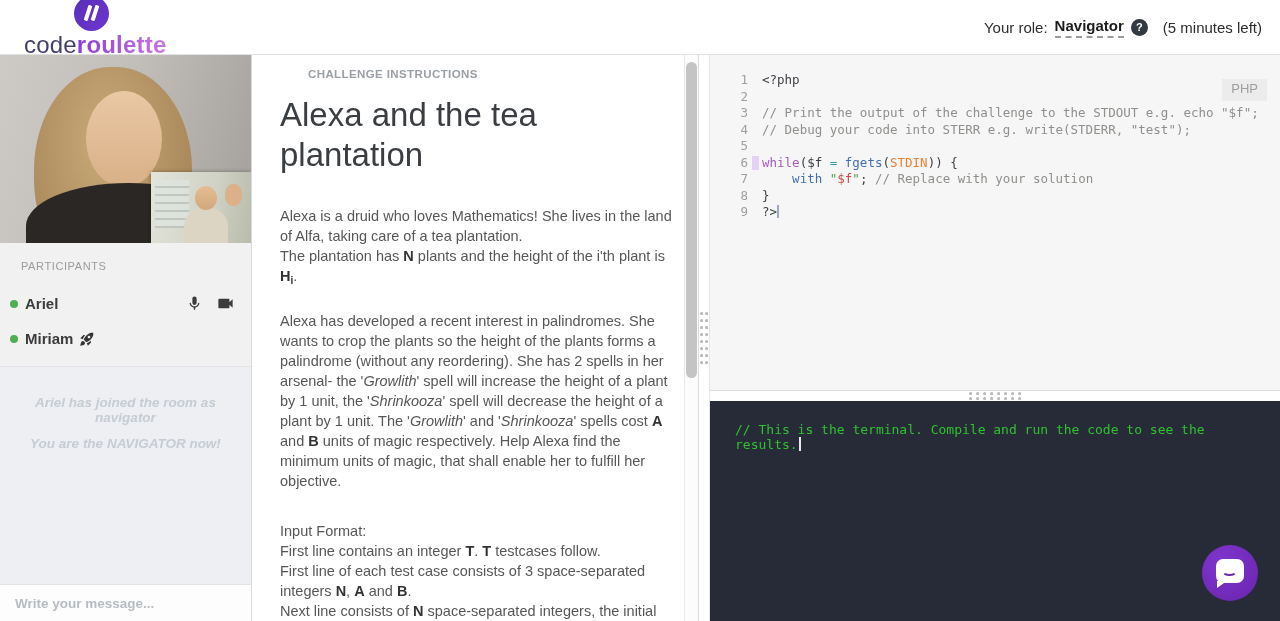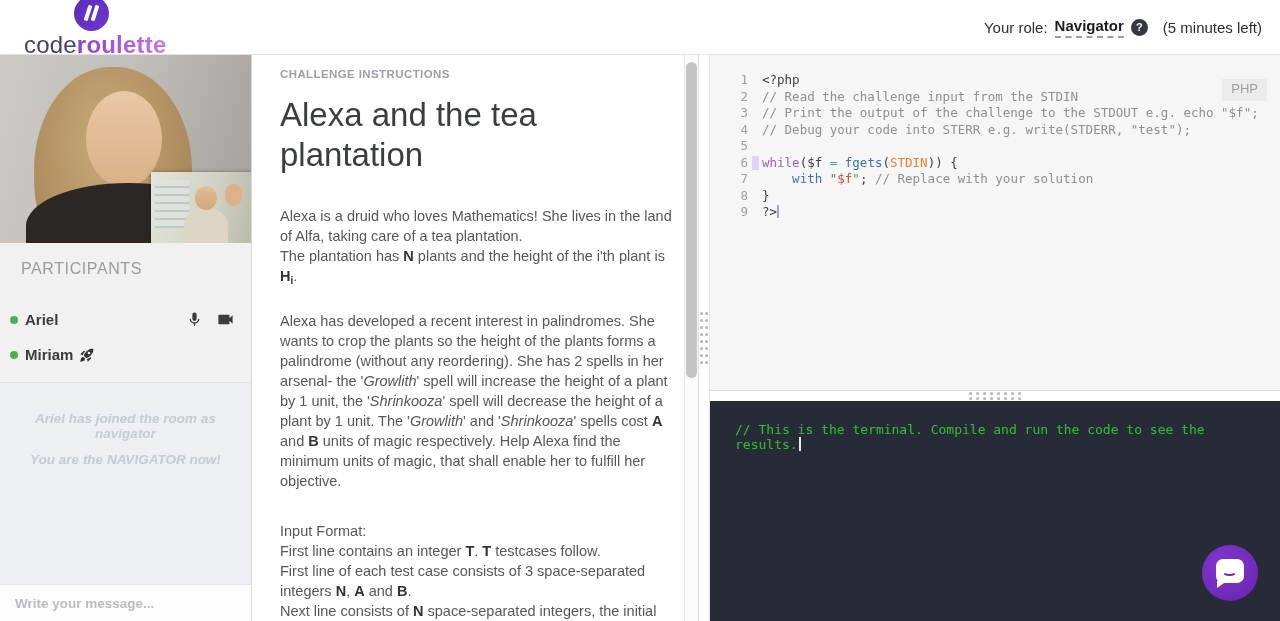--- a/index.html
+++ b/index.html
@@ -43,40 +43,40 @@
          background:linear-gradient(100deg,#e3e4da 0%,#cfd2c4 60%,#b9bcab 100%); box-shadow:0 0 4px rgba(0,0,0,.35); }
   .pip-window { position:absolute; left:4px; top:8px; width:34px; height:48px;
                 background:repeating-linear-gradient(#dfe4df 0 6px,#b9c2ba 6px 8px),
                            repeating-linear-gradient(90deg,transparent 0 7px,#b9c2ba 7px 9px); opacity:.8; }
   .pip-head { position:absolute; left:44px; top:14px; width:22px; height:24px; border-radius:50%;
               background:linear-gradient(#e3bd93,#d2a87c); }
   .pip-shirt { position:absolute; left:33px; top:36px; width:44px; height:40px; border-radius:45% 45% 0 0; background:#ddd5c4; }
   .pip-hand { position:absolute; left:74px; top:12px; width:17px; height:22px; border-radius:45%; background:#dcb088; }
 
   .participants { background:#f1f1f1; padding:17px 0 10px; }
-  .p-title { color:#9b9b9b; font-size:16px; letter-spacing:.6px; padding:0 21px; margin-bottom:24px; }
+  .p-title { color:#9b9b9b; font-size:11px; letter-spacing:.6px; padding:0 21px; margin-bottom:14px; }
   .p-row { display:flex; align-items:center; height:35px; padding:0 16px 0 10px; cursor:pointer; }
   .p-dot { width:8px; height:8px; border-radius:50%; margin-right:7px; flex:none; }
   .p-name { font-size:15px; font-weight:700; color:#3b3b3b; }
   .icon-inline { margin-left:6px; display:inline-flex; align-items:center; }
   .p-actions { margin-left:auto; display:flex; align-items:center; gap:13px; }
   .p-actions span { display:inline-flex; cursor:pointer; }
 
   .chat { flex:1; background:#edeff2; border-top:1px solid #e2e4e7; padding-top:28px; overflow:hidden; }
   .chat-msg { text-align:center; font-style:italic; color:#c6ccd4; font-size:13.5px; font-weight:700; margin:0 14px 11px; }
 
   .msg-input-wrap { height:37px; background:#fdfdfd; border-top:1px solid #e3e3e3; display:flex; align-items:center; }
   .msg-input-wrap input { border:0; outline:0; background:transparent; width:100%; padding:0 15px;
                           font-family:"Liberation Sans",sans-serif; font-size:13.5px; font-weight:700; color:#555; }
   .msg-input-wrap input::placeholder { color:#b6bcc2; }
 
   
   .instructions { width:446px; background:#fff; position:relative; overflow:hidden; }
   .inst-inner { padding:13px 40px 0 28px; }
-  .inst-label { color:#9aa0a6; font-size:11.5px; font-weight:700; letter-spacing:.4px; }
+  .inst-label { color:#9aa0a6; font-size:11.5px; font-weight:700; letter-spacing:.4px;margin-left:28px; }
   .inst-title { font-size:33px; font-weight:400; color:#3a3e42; line-height:40px; margin:15px 0 31px; }
   .inst-body { width:394px; font-size:14.5px; color:#575757; line-height:20px; }
   .inst-body p { margin-bottom:20px; }
   .inst-body p.gap { margin-top:30px; }
   .inst-body .b { font-weight:700; color:#333; }
   .inst-body .i { font-style:italic; }
   .inst-body .sub { font-size:10px; vertical-align:-3px; }
   .inst-scrollbar { position:absolute; top:0; right:0; bottom:0; width:14px; background:#fcfcfc; border-left:1px solid #e8e8e8; }
   .inst-thumb { position:absolute; top:7px; left:1px; width:11px; height:316px; background:#c4c4c4; border-radius:6px; }
 
@@ -217,21 +217,21 @@
     </section>
 
     <div class="v-divider">
       <div class="v-handle"></div>
     </div>
 
     <section class="right">
       <div class="editor">
         <div id="code-lines">
             <div class="code-line"><span class="gutter"><span class="ln">1</span></span><span class="code-text"><span class="t-p">&lt;?php</span></span></div>
-            <div class="code-line"><span class="gutter"><span class="ln">2</span></span><span class="code-text"><span class="t-c">// Read the challenge input from the STDIN</span></span></div>
+            <div class="code-line"><span class="gutter"><span class="ln">2</span></span></div>
             <div class="code-line"><span class="gutter"><span class="ln">3</span></span><span class="code-text"><span class="t-c">// Print the output of the challenge to the STDOUT e.g. echo "$f";</span></span></div>
             <div class="code-line"><span class="gutter"><span class="ln">4</span></span><span class="code-text"><span class="t-c">// Debug your code into STERR e.g. write(STDERR, "test");</span></span></div>
             <div class="code-line"><span class="gutter"><span class="ln">5</span></span><span class="code-text"></span></div>
             <div class="code-line"><span class="gutter"><span class="gutter-marker"></span><span class="ln">6</span></span><span class="code-text"><span class="t-k">while</span><span class="t-p">(</span><span class="t-p">$f </span><span class="t-o">=</span><span class="t-p"> </span><span class="t-f">fgets</span><span class="t-p">(</span><span class="t-n">STDIN</span><span class="t-p">)) {</span></span></div>
             <div class="code-line"><span class="gutter"><span class="ln">7</span></span><span class="code-text"><span class="t-p">    </span><span class="t-f">with</span><span class="t-p"> </span><span class="t-s">"</span><span class="t-v">$f</span><span class="t-s">"</span><span class="t-p">; </span><span class="t-c">// Replace with your solution</span></span></div>
             <div class="code-line"><span class="gutter"><span class="ln">8</span></span><span class="code-text"><span class="t-p">}</span></span></div>
             <div class="code-line"><span class="gutter"><span class="ln">9</span></span><span class="code-text"><span class="t-p">?&gt;</span><span class="code-cursor"></span></span></div>
           </div>
         <div class="lang-badge">PHP</div>
       </div>

